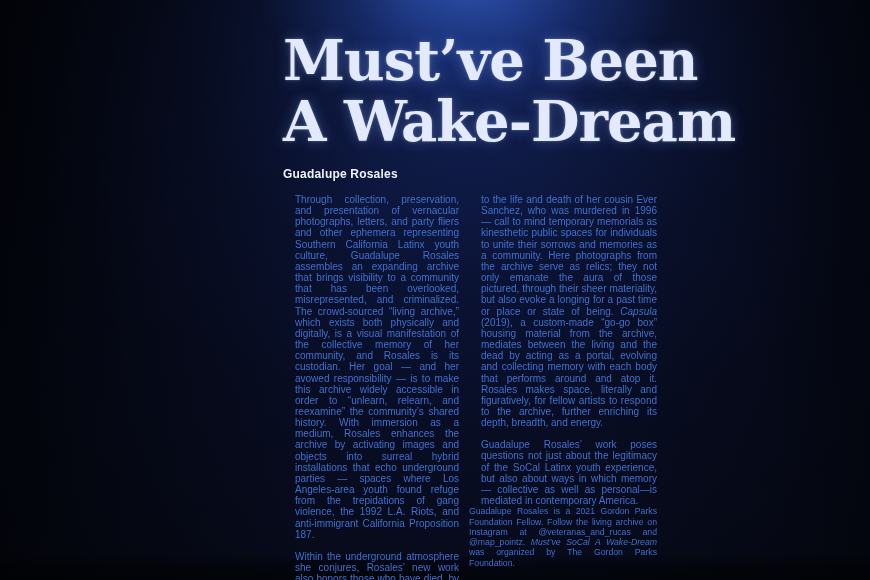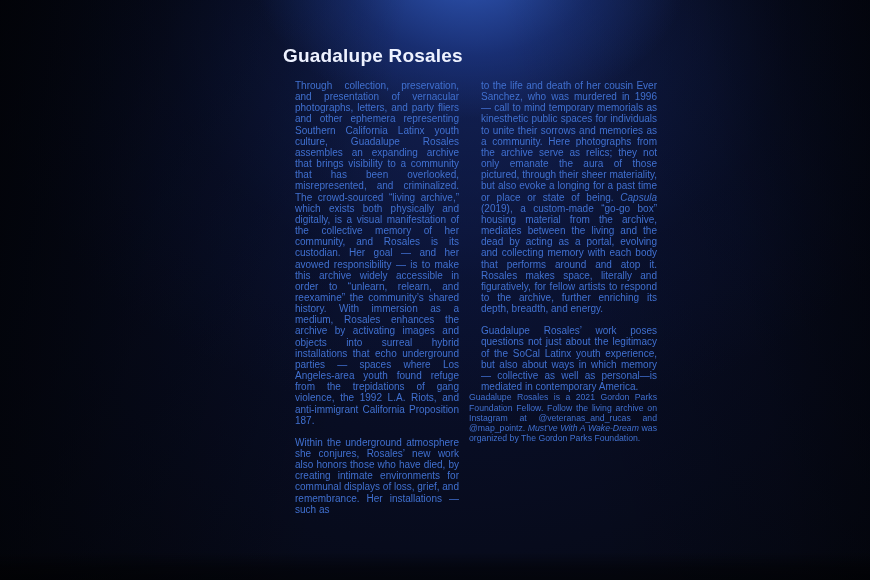--- a/index.html
+++ b/index.html
@@ -44,21 +44,21 @@
     letter-spacing: -1px;
     color: var(--title-text, #e3eafd);
     text-shadow: 0 0 14px rgba(130,165,255,0.35), 0 0 3px rgba(180,200,255,0.4);
   }
   .title .line {
     display: block;
     white-space: nowrap;
   }
   .artist {
     margin: 15px 0 13px 0;
-    font-size: 19px;
+    font-size: 12px;
     font-weight: bold;
     letter-spacing: 0.2px;
     color: var(--artist-text, #eef2ff);
   }
   .columns {
     display: flex;
     gap: 10px;
     align-items: flex-start;
   }
   .col {
@@ -78,30 +78,34 @@
     line-height: 10.3px;
   }
   .footer p { margin: 0; }
   i { }
 </style>
 </head>
 <body>
 
 <div class="scene">
   <div class="panel">
+    <h1 class="title">
+      <span class="line">Must’ve Been</span>
+      <span class="line">A Wake-Dream</span>
+    </h1>
     <h2 class="artist">Guadalupe Rosales</h2>
     <div class="columns">
       <div class="col col-left">
           <p><span>Through collection, preservation, and presentation of vernacular photographs, letters, and party fliers and other ephemera representing Southern California Latinx youth culture, Guadalupe Rosales assembles an expanding archive that brings visibility to a community that has been overlooked, misrepresented, and criminalized. The crowd-sourced “living archive,” which exists both physically and digitally, is a visual manifestation of the collective memory of her community, and Rosales is its custodian. Her goal — and her avowed responsibility — is to make this archive widely accessible in order to “unlearn, relearn, and reexamine” the community’s shared history. With immersion as a medium, Rosales enhances the archive by activating images and objects into surreal hybrid installations that echo underground parties — spaces where Los Angeles-area youth found refuge from the trepidations of gang violence, the 1992 L.A. Riots, and anti-immigrant California Proposition 187.</span></p>
           <p><span>Within the underground atmosphere she conjures, Rosales’ new work also honors those who have died, by creating intimate environments for communal displays of loss, grief, and remembrance. Her installations — such as </span></p>
         </div>
       <div class="col col-right">
         <div>
             <p><span>to the life and death of her cousin Ever Sanchez, who was murdered in 1996 — call to mind temporary memorials as kinesthetic public spaces for individuals to unite their sorrows and memories as a community. Here photographs from the archive serve as relics; they not only emanate the aura of those pictured, through their sheer materiality, but also evoke a longing for a past time or place or state of being. </span><i>Capsula</i><span> (2019), a custom-made “go-go box” housing material from the archive, mediates between the living and the dead by acting as a portal, evolving and collecting memory with each body that performs around and atop it. Rosales makes space, literally and figuratively, for fellow artists to respond to the archive, further enriching its depth, breadth, and energy.</span></p>
             <p><span>Guadalupe Rosales’ work poses questions not just about the legitimacy of the SoCal Latinx youth experience, but also about ways in which memory — collective as well as personal—is mediated in contemporary America.</span></p>
           </div>
         <div class="footer">
-            <p><span>Guadalupe Rosales is a 2021 Gordon Parks Foundation Fellow. Follow the living archive on Instagram at @veteranas_and_rucas and @map_pointz. </span><i>Must’ve With A Wake-Dream</i><span> was organized by The Gordon Parks Foundation.</span></p>
+            <p><span>Guadalupe Rosales is a 2021 Gordon Parks Foundation Fellow. Follow the living archive on Instagram at @veteranas_and_rucas and @map_pointz. </span><i>Must’ve SoCal A Wake-Dream</i><span> was organized by The Gordon Parks Foundation.</span></p>
           </div>
       </div>
     </div>
   </div>
 </div>
 
 </body></html>

